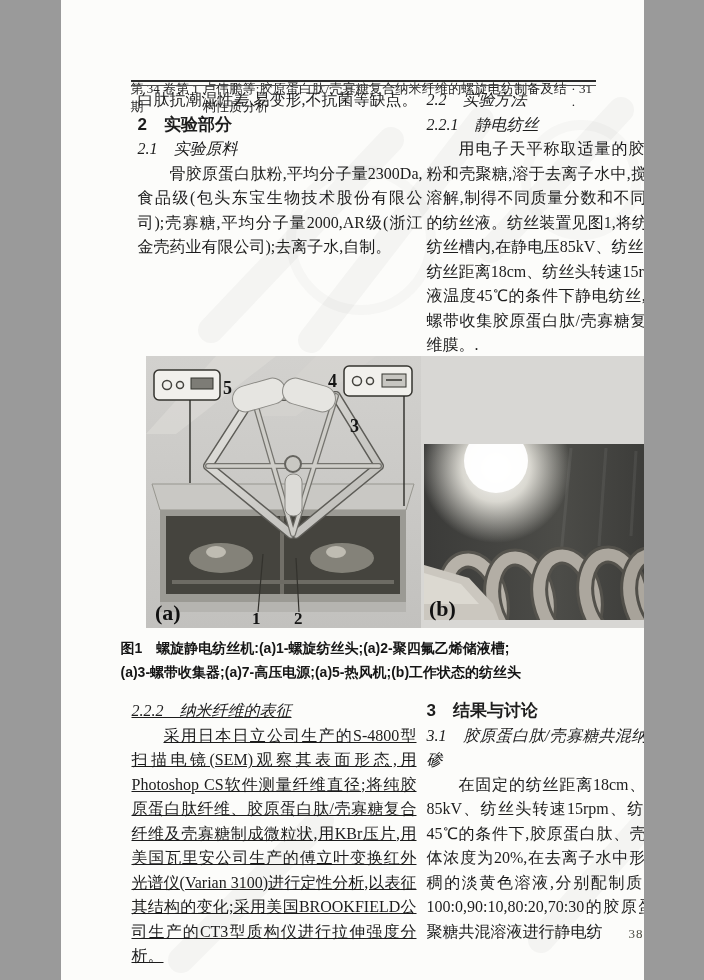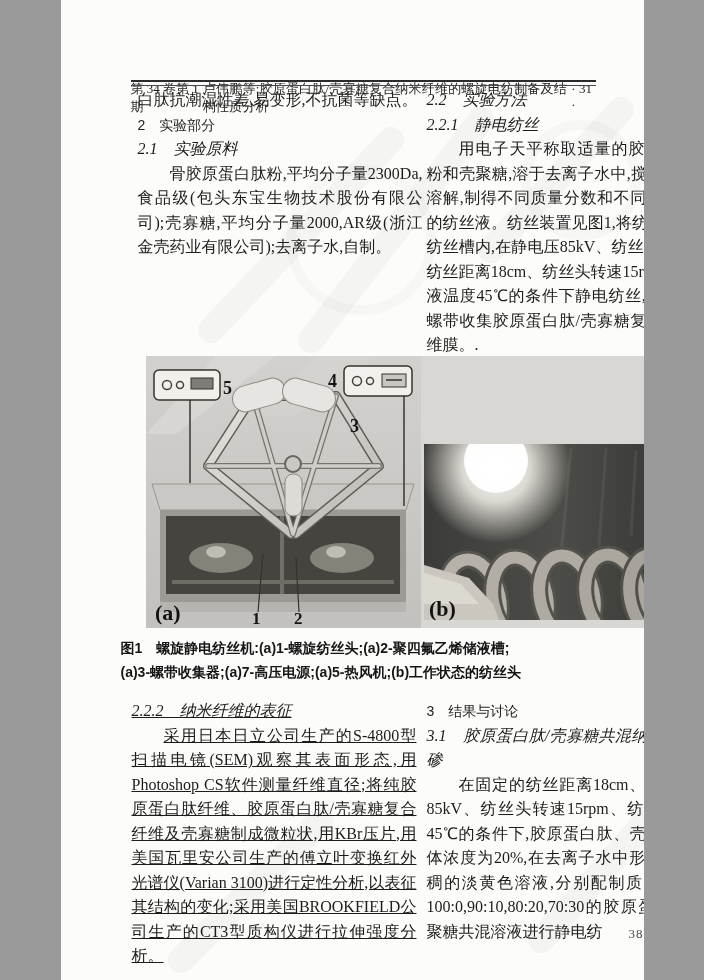--- a/index.html
+++ b/index.html
@@ -19,21 +19,21 @@
   .rule-a { position:absolute; left:70px; right:48px; top:80px; border-top:2px solid #2b2b2b; }
   .rule-b { position:absolute; left:70px; right:48px; top:85px; border-top:1px solid #4a4a4a; }
 
   
   .tblock { position:absolute; font-size:16px; line-height:24.5px; text-align:justify; }
   .lt { left:71px;  top:88px;  width:285px;margin-left:6px; }
   .rt { left:366px; top:88px;  width:286px; }
   .lb { left:71px;  top:699px; width:285px;text-decoration:underline; }
   .rb { left:366px; top:699px; width:286px; }
   p.ind { text-indent:2em; }
-  .h-sec { font-family:"Liberation Sans", sans-serif; font-weight:400; font-size:14px; }
+  .h-sec { font-family:"Liberation Sans", sans-serif; font-weight:700; font-size:17px; }
   .h-sub { font-style:italic; font-size:16px; }
   .h-sub3 { font-style:italic; font-size:16px; }
 
   
   .fig { position:absolute; left:85px; top:356px; width:550px; height:272px; font-size:0; }
   .fig svg { display:inline-block; }
   .caption {
     position:absolute; left:60px; top:636px; width:584px;
     text-align:left; font-family:"Liberation Sans", sans-serif;
     font-weight:700; font-size:14px; line-height:24px; color:#151515;

